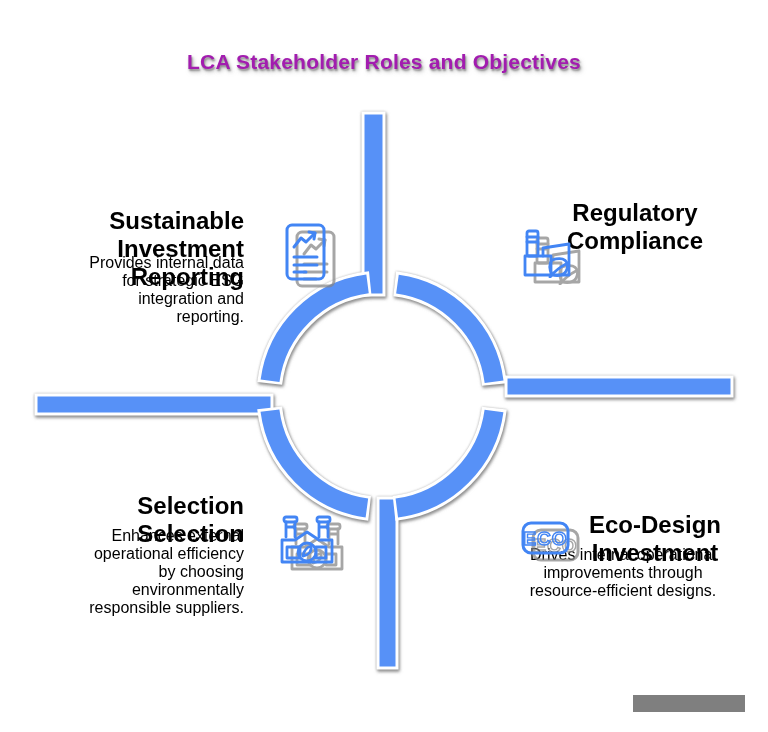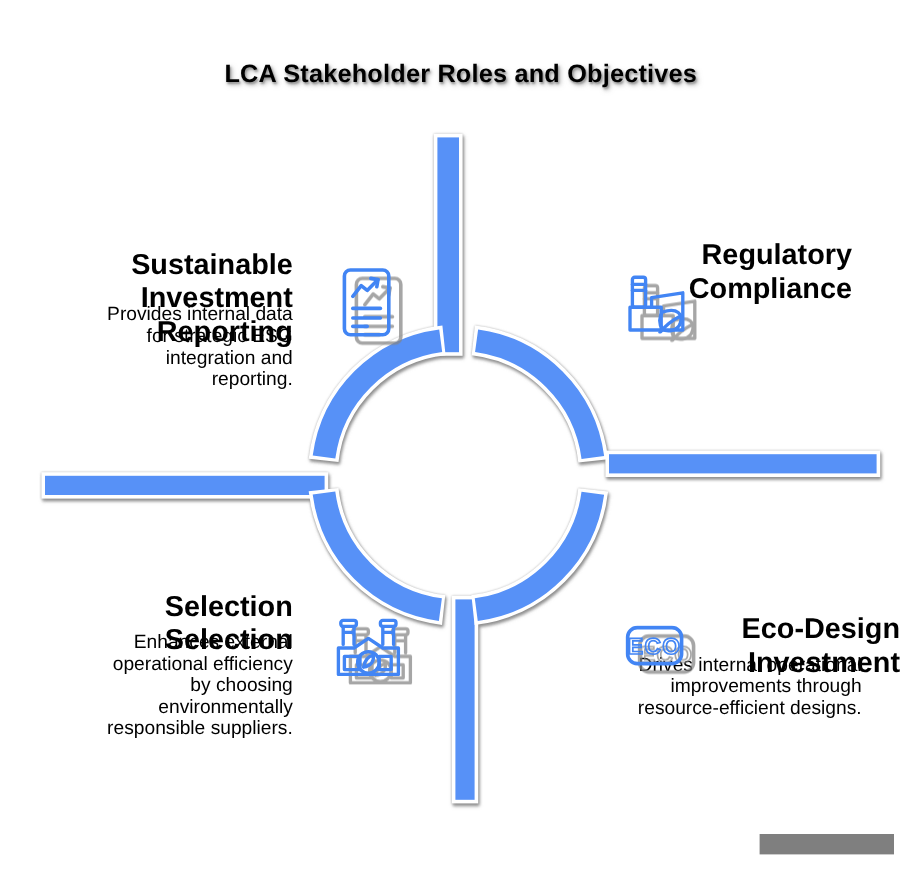--- a/index.html
+++ b/index.html
@@ -2,31 +2,31 @@
 <html><head>
 <meta charset="utf-8">
 <style>
   html,body{margin:0;padding:0;background:#ffffff;}
   .canvas{
     position:relative;width:768px;height:732px;background:#ffffff;overflow:hidden;
     font-family:"Liberation Sans","DejaVu Sans",sans-serif;
   }
   .page-title{
     position:absolute;top:50px;left:0;width:768px;margin:0;
-    text-align:center;font-size:21px;font-weight:bold;color:#000000;
+    text-align:center;font-size:21px;font-weight:bold;color:#a21caf;
     letter-spacing:.2px;
     text-shadow:1px 2px 2px rgba(128,128,128,.85),2px 3px 4px rgba(140,140,140,.55);
   }
   .diagram{
     position:absolute;left:0;top:0;
     filter:drop-shadow(1px 2px 1.5px rgba(128,128,128,.8)) drop-shadow(0 0 1px rgba(135,135,135,.55));
   }
   .quadrant{position:absolute;margin:16px;}
   .align-right{text-align:right;}
-  .align-left{text-align:right;}
+  .align-left{text-align:center;}
   .q-tl-head{left:68px;top:191px;width:160px;}
   .q-tl-body{left:60px;top:238px;width:168px;}
   .q-tr-head{left:544px;top:183px;width:150px;}
   .q-tr-body{left:544px;top:231px;width:152px;}
   .q-bl-head{left:68px;top:476px;width:160px;}
   .q-bl-body{left:60px;top:511px;width:168px;text-align:right;}
   .q-br-head{left:544px;top:495px;width:190px;}
   .q-br-body{left:512px;top:530px;width:190px;}
   .icon{position:absolute;filter:drop-shadow(10px 7px 0 rgba(132,132,132,.72));margin-left:41px;}
   .icon svg{display:block;}

